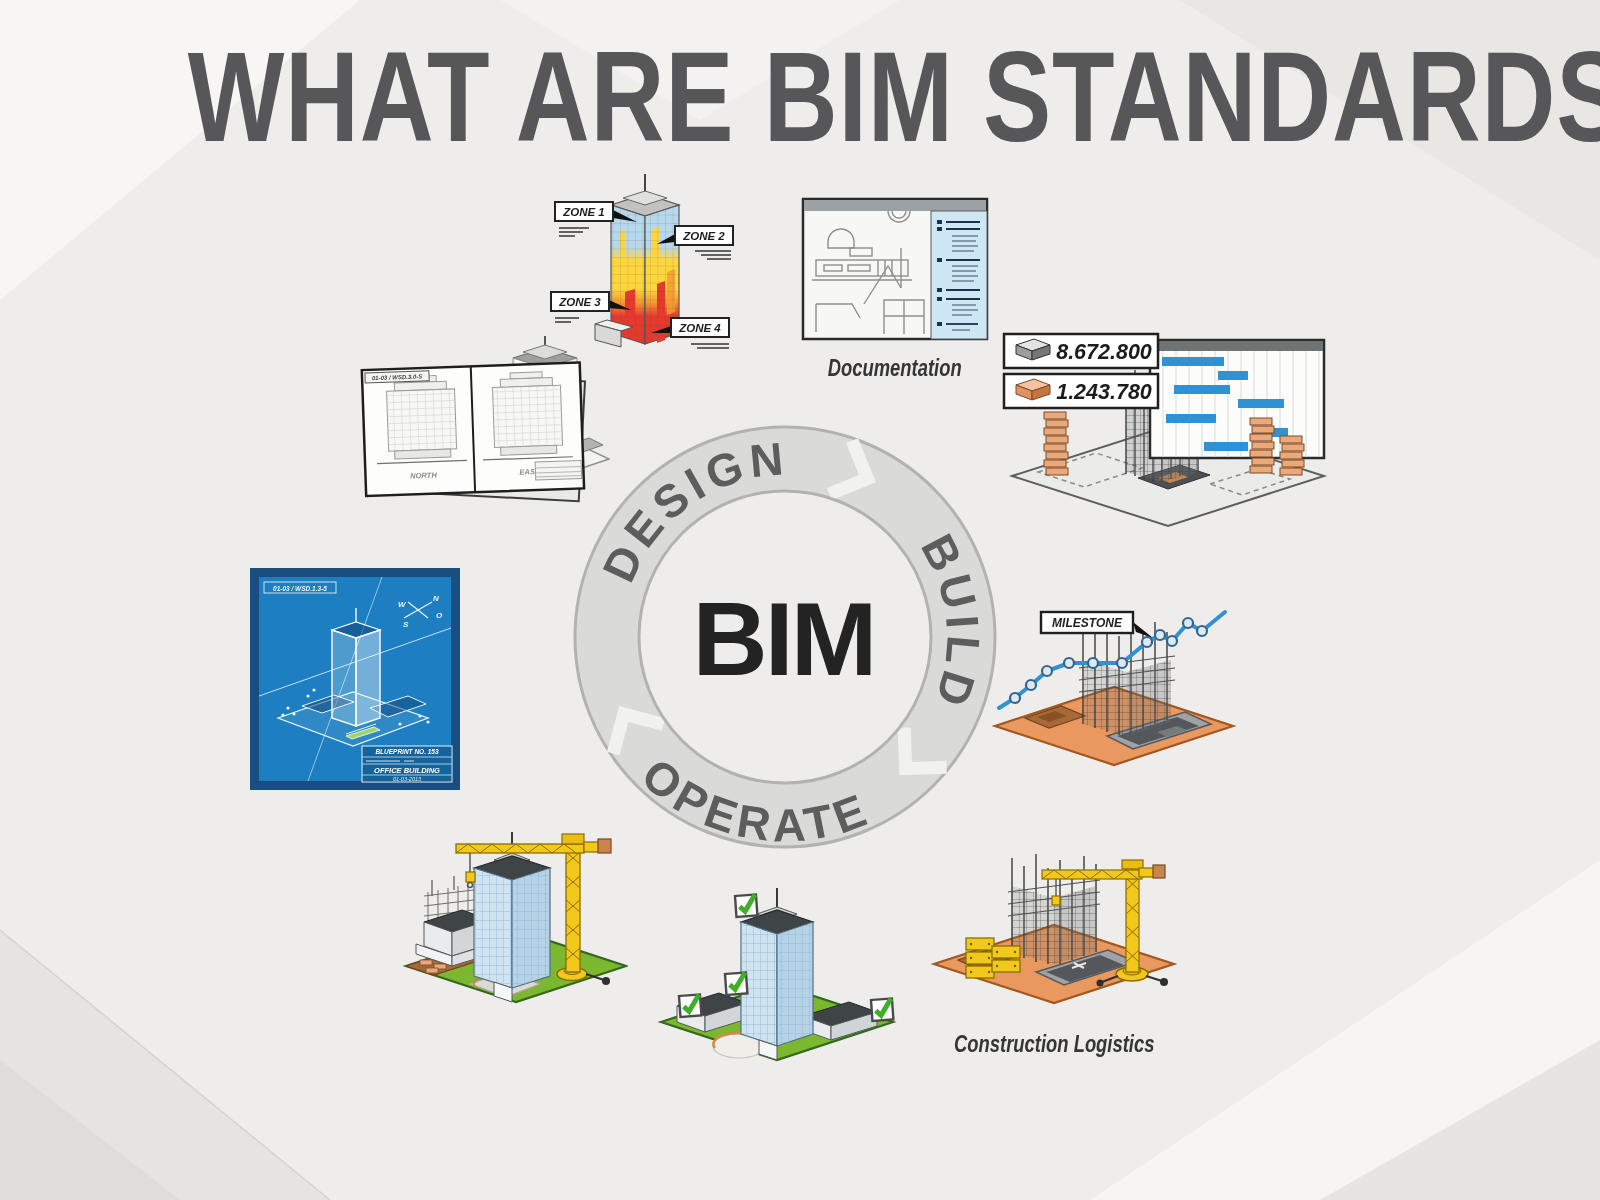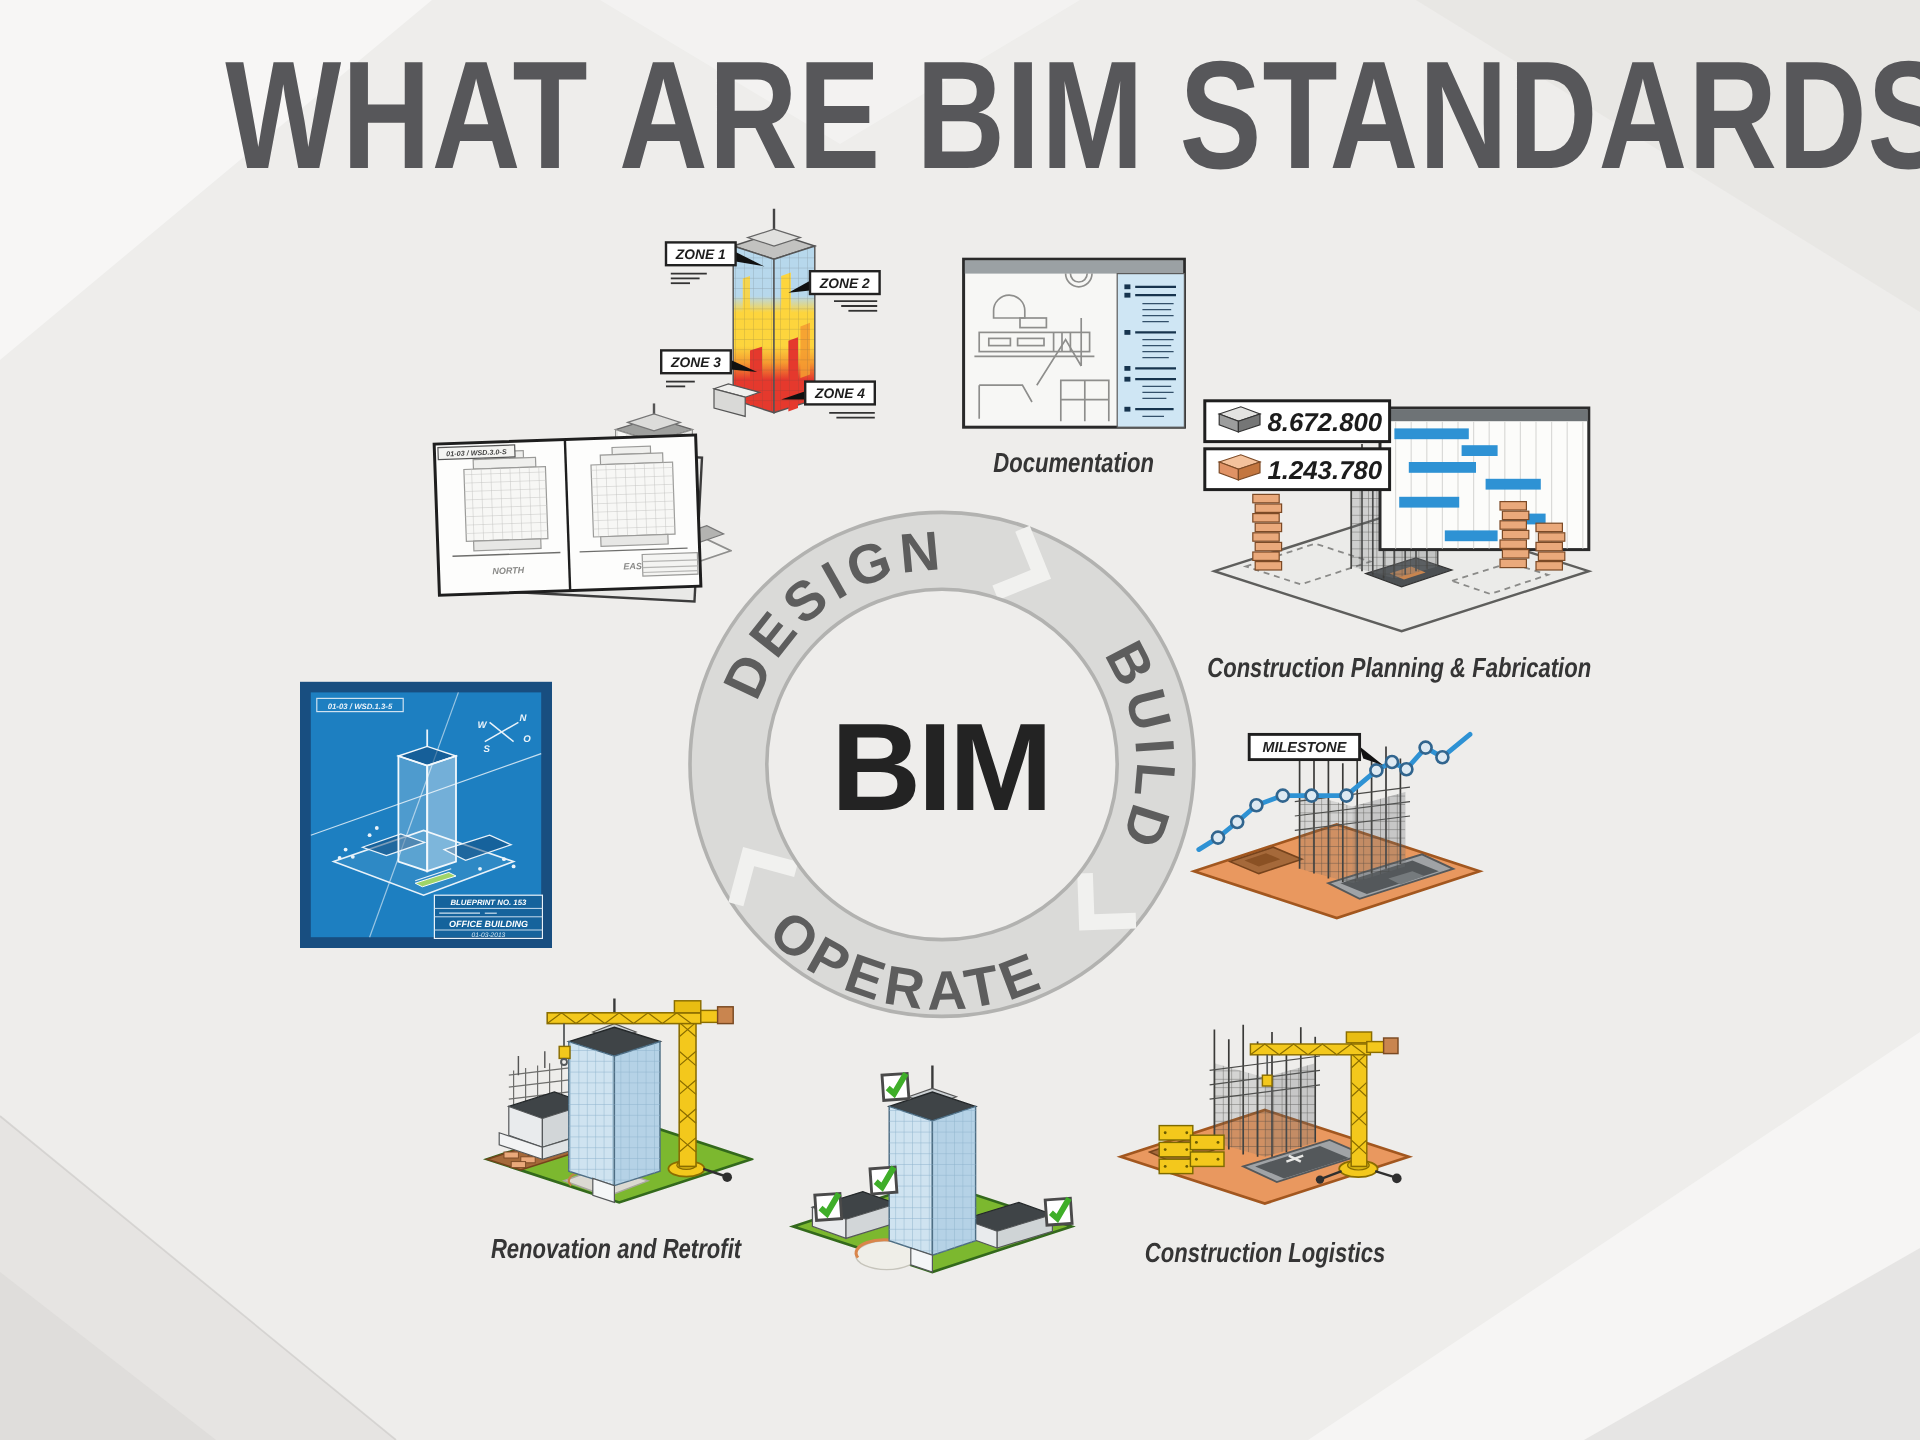--- a/index.html
+++ b/index.html
@@ -169,21 +169,21 @@
       <g>
         <polygon points="126,154 106,161 126,161" fill="#111"></polygon>
         <rect x="126" y="146" width="58" height="19" fill="#fff" stroke="#222" stroke-width="2"></rect>
         <text class="zone-text" x="155" y="160" text-anchor="middle">ZONE 4</text>
         <line x1="146" y1="172" x2="184" y2="172" stroke="#333" stroke-width="1.5"></line>
         <line x1="152" y1="176" x2="184" y2="176" stroke="#333" stroke-width="1.5"></line>
       </g>
     </svg>
   </figure>
 
-  <figure class="stage" style="left:800px;top:213px;width:190px;height:186px">
+  <figure class="stage" style="left:800px;top:196px;width:190px;height:186px">
     <svg width="190" height="148" viewBox="0 0 190 148">
       <rect x="3" y="3" width="184" height="140" fill="#f7f7f5" stroke="#2a2a2a" stroke-width="2.5"></rect>
       <rect x="4" y="4" width="182" height="11" fill="#9ba1a4"></rect>
       <g stroke="#8e8e8c" stroke-width="1.4" fill="none">
         <path d="M 28,46 a 13,13 0 0 1 26,0 l 0,6 l -26,0 z"></path>
         <path d="M 88,15 a 11,11 0 0 0 22,0 M 92,15 a 7,7 0 0 0 14,0"></path>
         <rect x="50" y="52" width="22" height="8"></rect>
         <rect x="16" y="64" width="92" height="16"></rect>
         <rect x="24" y="69" width="18" height="6"></rect>
         <rect x="48" y="69" width="22" height="6"></rect>
@@ -337,21 +337,20 @@
       <g>
         <rect x="4" y="50" width="154" height="34" fill="#fff" stroke="#1f1f1f" stroke-width="2.5"></rect>
         <g stroke="#7c4a26" stroke-width="1">
           <polygon points="16,61 34,55 50,61 32,67" fill="#f4c29c"></polygon>
           <polygon points="16,61 32,67 32,76 16,70" fill="#e09265"></polygon>
           <polygon points="32,67 50,61 50,70 32,76" fill="#c3763f"></polygon>
         </g>
         <text class="qty-text" x="104" y="75" text-anchor="middle">1.243.780</text>
       </g>
     </svg>
-    <figcaption><span class="cond">Construction Planning &amp; Fabrication</span></figcaption>
   </figure>
 
   <figure class="stage" style="left:250px;top:568px;width:210px;height:258px">
     <svg width="210" height="222" viewBox="0 0 210 222">
       <rect x="0" y="0" width="210" height="222" fill="#184e80"></rect>
       <rect x="9" y="9" width="192" height="204" fill="#1d7fc1"></rect>
       <line x1="9" y1="128" x2="201" y2="60" stroke="rgba(255,255,255,0.75)" stroke-width="1"></line>
       <line x1="132" y1="9" x2="58" y2="213" stroke="rgba(255,255,255,0.55)" stroke-width="1"></line>
       <g>
         <rect x="14" y="14" width="72" height="11" fill="none" stroke="#cfe2f0" stroke-width="1"></rect>
@@ -525,21 +524,20 @@
         <rect x="58" y="68" width="128" height="9" fill="#f3c81c" stroke="#8a6d00" stroke-width="1.3"></rect>
         <path d="M58,77 L70,68 L82,77 L94,68 L106,77 L118,68 L130,77 L142,68 L154,77 L166,68 L178,77" stroke="#8a6d00" stroke-width="1" fill="none"></path>
         <rect x="164" y="58" width="22" height="10" fill="#e9bd12" stroke="#8a6d00" stroke-width="1.2"></rect>
         <rect x="186" y="66" width="16" height="10" fill="#f3c81c" stroke="#8a6d00" stroke-width="1.2"></rect>
         <rect x="200" y="63" width="13" height="14" fill="#c9854f" stroke="#7a4a22" stroke-width="1.2"></rect>
         <line x1="72" y1="77" x2="72" y2="96" stroke="#55585a" stroke-width="1.5"></line>
         <rect x="68" y="96" width="9" height="10" fill="#f3c81c" stroke="#8a6d00" stroke-width="1.2"></rect>
         <circle cx="72" cy="109" r="2.5" fill="none" stroke="#55585a" stroke-width="1.5"></circle>
       </g>
     </svg>
-    <figcaption><span class="cond">Renovation and Retrofit</span></figcaption>
   </figure>
 
   <figure class="stage" style="left:655px;top:862px;width:245px;height:248px">
     <svg width="245" height="212" viewBox="0 0 245 212">
       <defs>
         <pattern id="om-grid" width="7" height="9" patternUnits="userSpaceOnUse">
           <path d="M0 0H7M0 0V9" stroke="#8fb4cd" stroke-width="0.8" fill="none"></path>
         </pattern>
       </defs>
       <g>

